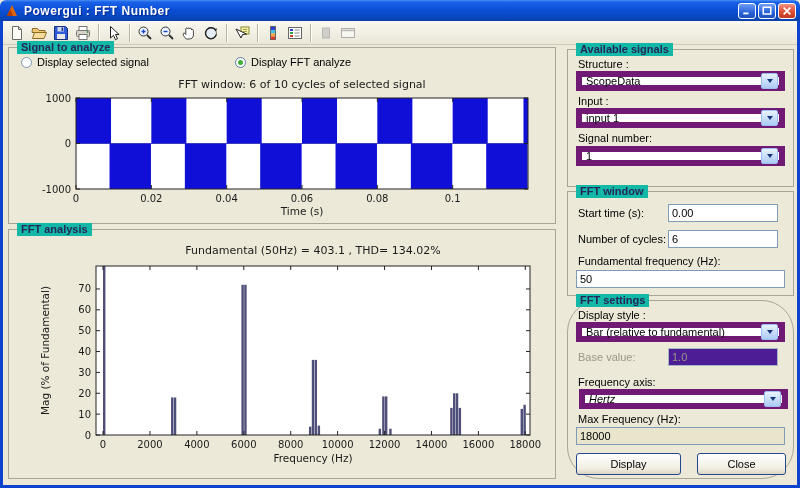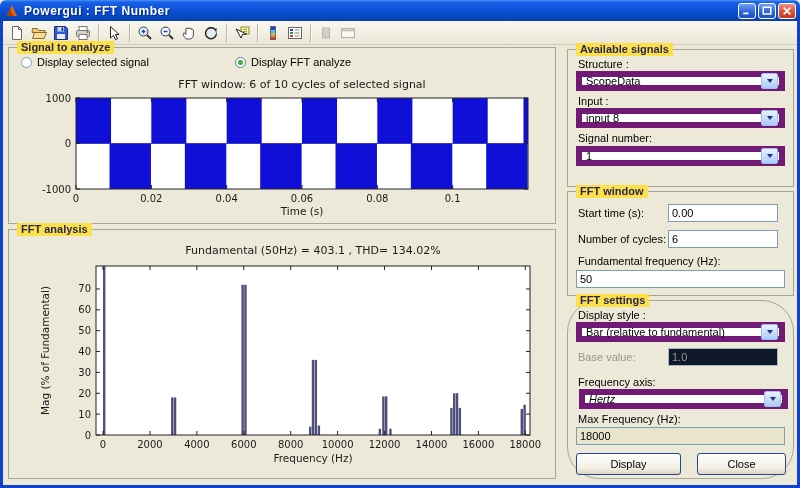--- a/index.html
+++ b/index.html
@@ -25,21 +25,21 @@
   .toolbar { position:absolute; left:3px; right:3px; top:21px; height:24px;
     background:linear-gradient(180deg,#faf8f0,#eae7d8); border-bottom:1px solid #cfcbb8;
     display:flex; align-items:center; padding:0 3px; }
   .tbtn { width:22px; height:20px; display:flex; align-items:center; justify-content:center; }
   .tbtn svg { width:16px; height:16px; }
   .tbtn.gray { filter:grayscale(1); opacity:.55; }
   .tsep { width:1px; height:18px; background:#b9b5a4; margin:0 4px; box-shadow:1px 0 0 #fffdf4; }
 
   
   .group { position:absolute; border:1px solid #a9a598; }
-  .gtitle { position:absolute; top:-7px; left:8px; background:#fde047; padding:0 4px;
+  .gtitle { position:absolute; top:-7px; left:8px; background:#14b8a6; padding:0 4px;
     font-size:11px; font-weight:bold; color:#26265a; line-height:13px; white-space:nowrap; }
 
   .lbl { position:absolute; font-size:11px; color:#000; white-space:nowrap; }
   .lbl.gray { color:#9a9689; }
 
   .radio { position:absolute; display:flex; align-items:center; gap:5px; font-size:11px; z-index:2; }
   .rb { position:relative; width:11px; height:11px; border-radius:50%; background:#fff; border:1px solid #7c9ab5; }
   .rb.sel { border-color:#5a7ea0; }
   .rb.sel::after { content:""; position:absolute; left:2px; top:2px; width:5px; height:5px;
     border-radius:50%; background:#3faf36; }
@@ -49,21 +49,21 @@
   .xsel { position:absolute; height:20px; background:#fff; border:6px solid #701a75;
     display:flex; align-items:center; font-size:11px; }
   .xsel .txt { flex:1; padding-left:4px; white-space:nowrap; overflow:hidden; }
   .xsel .dbtn { width:17px; height:16px; margin:1px; border:1px solid #9cbef0; border-radius:2px;
     background:linear-gradient(180deg,#e9f2fd,#c4daf8 60%,#aecbf5); display:flex; align-items:center; justify-content:center; }
   .chev { width:0; height:0; border-left:3.5px solid transparent; border-right:3.5px solid transparent;
     border-top:4.5px solid #16377e; }
 
   .xinput { position:absolute; height:18px; border:1px solid #7f9db9; background:#fff;
     font-family:"Liberation Sans",sans-serif; font-size:11px; padding:1px 3px; color:#000; }
-  .xinput.dis { background:#0f172a; color:#9a9689; border-color:#a5b6c5; }
+  .xinput.dis { background:#4c1d95; color:#9a9689; border-color:#a5b6c5; }
   .xinput.beige { background:#e9e5cd; }
 
   .xbtn { position:absolute; height:22px; border:1px solid #24488e; border-radius:3px;
     background:linear-gradient(180deg,#ffffff,#f2efe4 70%,#dcd5c2); font-family:"Liberation Sans",sans-serif;
     font-size:11px; color:#000; }
 </style>
 </head>
 <body>
 
 <div class="window">
@@ -345,21 +345,21 @@
     <span class="gtitle">Available signals</span>
     <span class="lbl" style="left:10px;top:8px;">Structure :</span>
     <div class="xsel" style="left:8px;top:21px;width:209px;">
       <span class="txt">ScopeData</span>
       <span class="dbtn">
           <i class="chev"></i>
         </span>
     </div>
     <span class="lbl" style="left:10px;top:45px;">Input :</span>
     <div class="xsel" style="left:8px;top:58px;width:209px;">
-      <span class="txt">input 8</span>
+      <span class="txt">input 1</span>
       <span class="dbtn">
           <i class="chev"></i>
         </span>
     </div>
     <span class="lbl" style="left:10px;top:82px;">Signal number:</span>
     <div class="xsel" style="left:8px;top:96px;width:209px;">
       <span class="txt">1</span>
       <span class="dbtn">
           <i class="chev"></i>
         </span>

